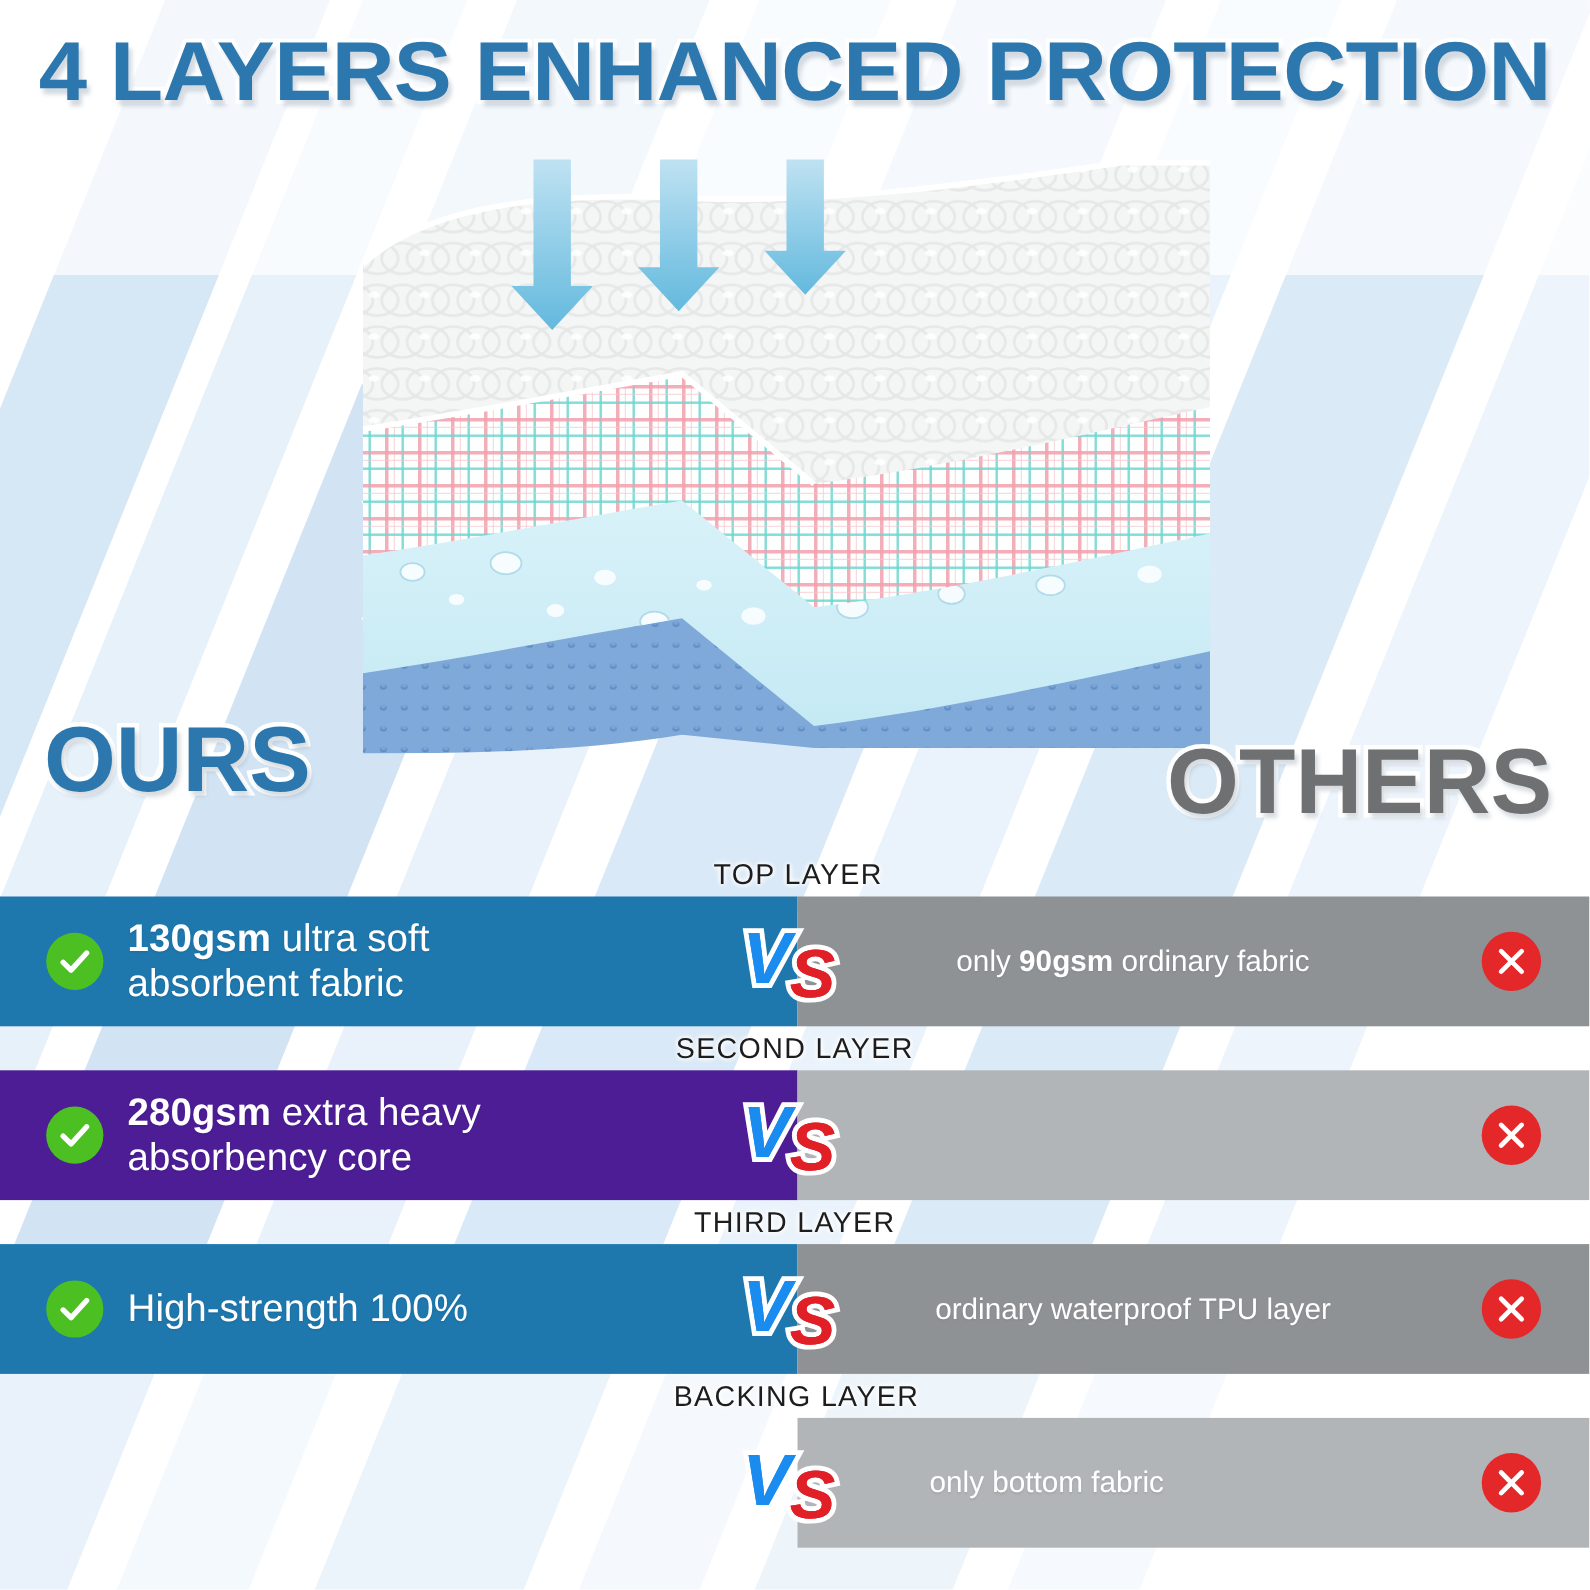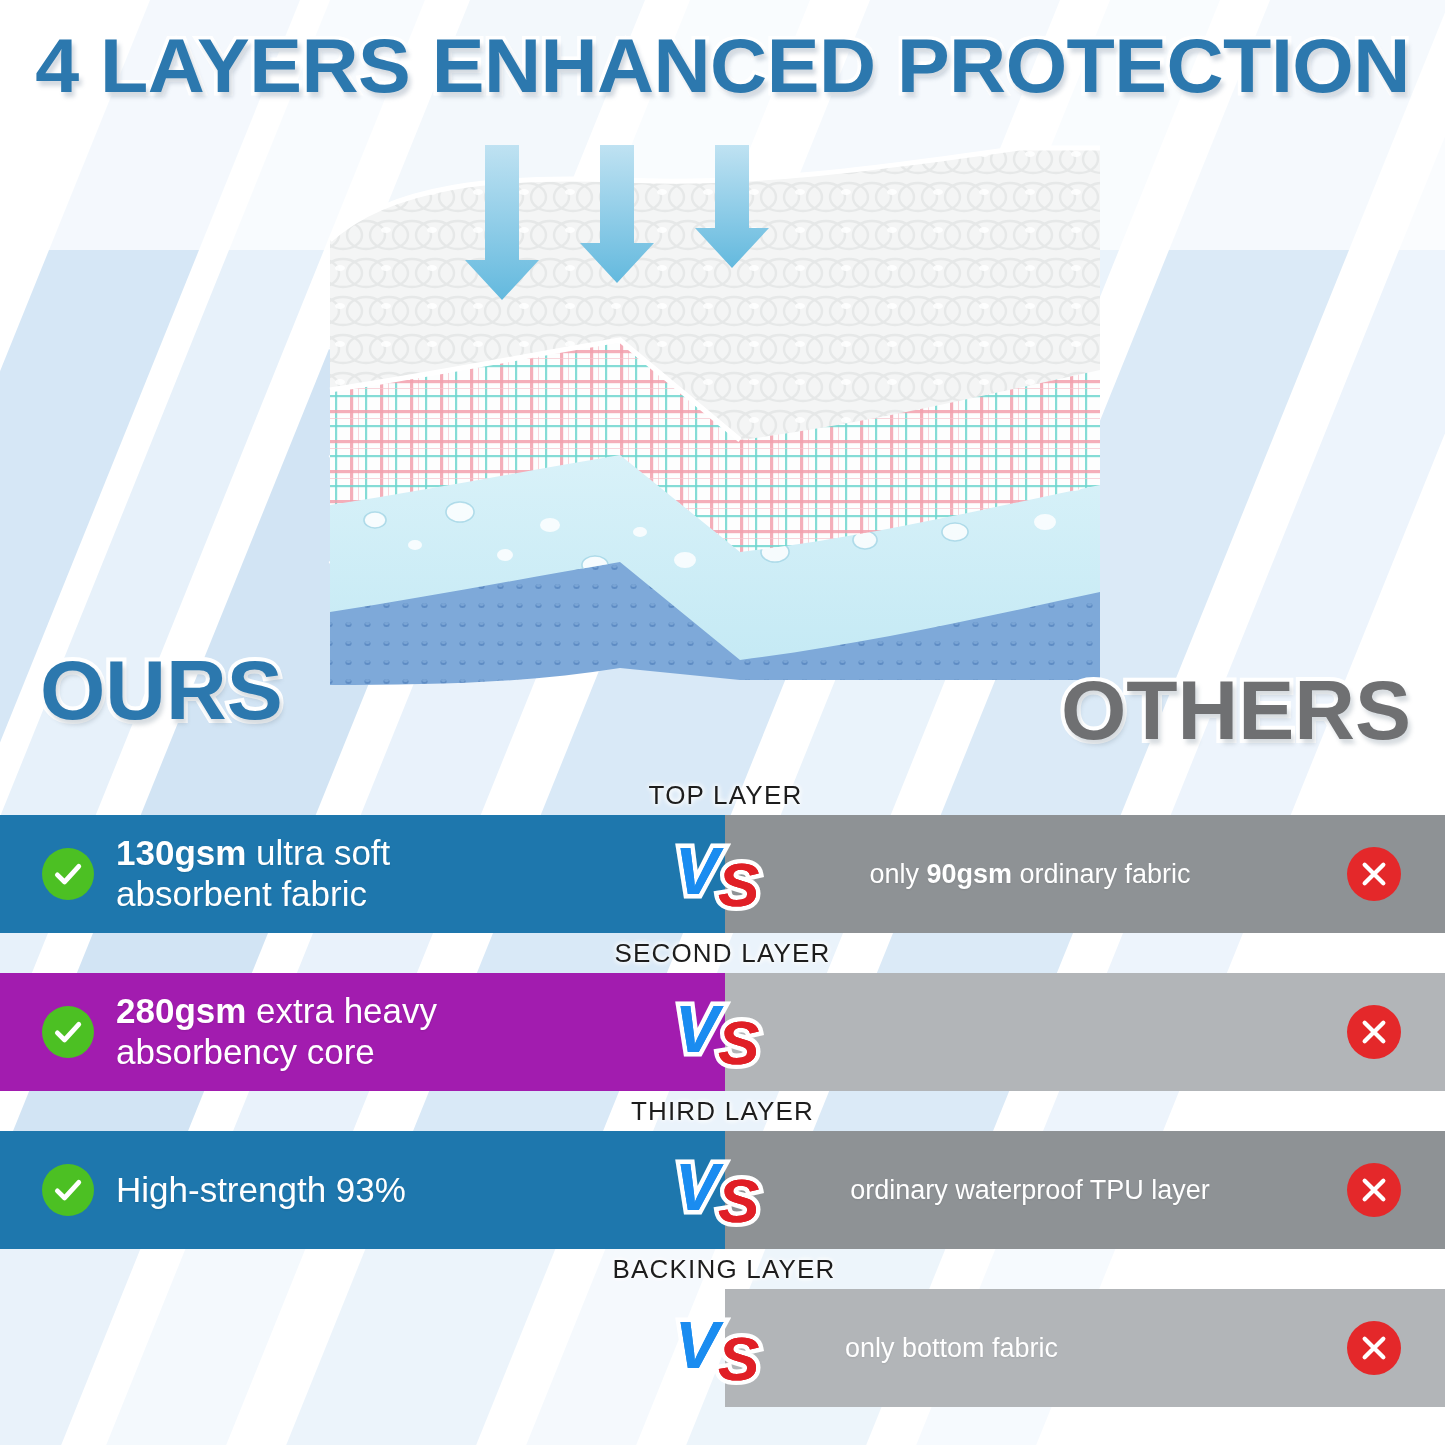--- a/index.html
+++ b/index.html
@@ -57,21 +57,21 @@
   .layerlabel.ll1 { padding-left:6px; }
   .layerlabel.ll4 { padding-left:3px; }
 
   .row { position:relative; height:118px; width:100%; }
   .row .left, .row .right { position:absolute; top:0; height:100%; }
   .row .left  { left:0;   width:725px; }
   .row .right { left:725px; width:720px; }
 
   .row.dark  .left  { background:#1e77ad; }
   .row.dark  .right { background:#8e9295; }
-  .row.light .left  { background:#a21caf; }
+  .row.light .left  { background:#4c1d95; }
   .row.light .right { background:#b2b5b8; }
 
   
   .check {
     position:absolute; left:42px; top:50%; transform:translateY(-50%);
     width:52px; height:52px; border-radius:50%;
     background:#4cc023;
     display:flex; align-items:center; justify-content:center;
   }
   .check svg { width:34px; height:34px; display:block; }
@@ -343,21 +343,21 @@
 
   <div class="layerlabel">THIRD LAYER</div>
   <div class="row dark">
     <div class="left">
       <div class="check">
         <svg viewBox="0 0 24 24">
             <path d="M4.5 12.6 L9.6 17.6 L19.6 6.6" fill="none" stroke="#fff" stroke-width="3.4" stroke-linecap="round" stroke-linejoin="round"></path>
           </svg>
       </div>
       <div class="ours-text">
-        <span>High-strength 93%</span><br>
+        <span>High-strength 100%</span><br>
       </div>
     </div>
     <div class="right">
       <div class="others-text centered">
         <span>ordinary waterproof TPU layer</span>
       </div>
       <div class="xmark">
         <svg viewBox="0 0 24 24">
             <path d="M5 5 L19 19 M19 5 L5 19" fill="none" stroke="#fff" stroke-width="3.2" stroke-linecap="round"></path>
           </svg>

